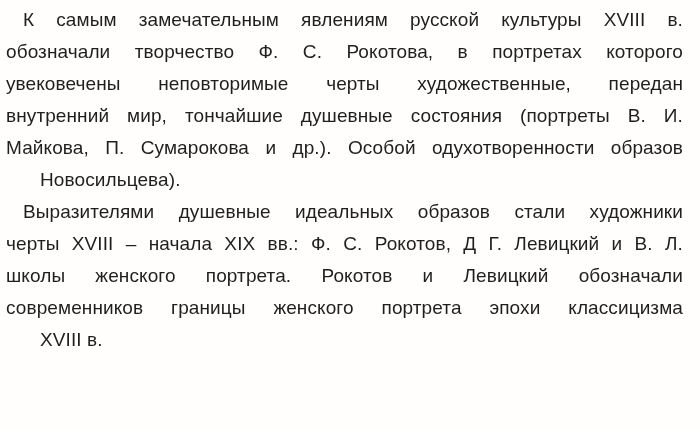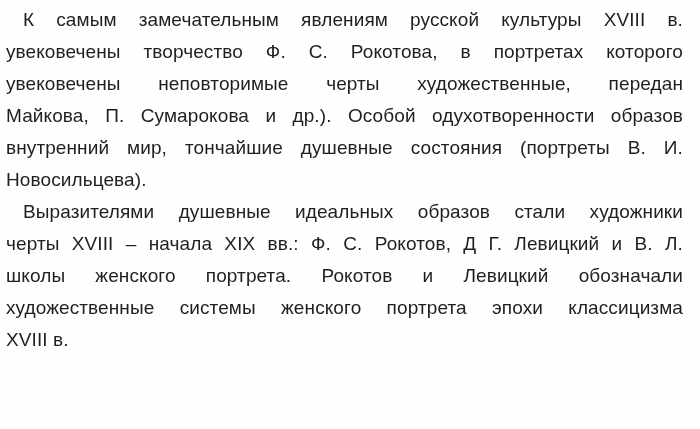--- a/index.html
+++ b/index.html
@@ -30,38 +30,39 @@
     white-space: normal;
     overflow: hidden;
     letter-spacing: 0.1px;
   }
   .line.first {
     text-indent: 17px;
   }
   .line.last {
     text-align: left;
     text-align-last: left;
+    margin-left: 34px;
     -moz-text-align-last: left;
   }
 </style>
 </head>
 <body>
 
 <div class="page">
 
   <div class="paragraph">
     <div class="line first">К самым замечательным явлениям русской культуры XVIII в.</div>
-    <div class="line">увековечены творчество Ф. С. Рокотова, в портретах которого</div>
+    <div class="line">обозначали творчество Ф. С. Рокотова, в портретах которого</div>
     <div class="line">увековечены неповторимые черты художественные, передан</div>
+    <div class="line">внутренний мир, тончайшие душевные состояния (портреты В. И.</div>
     <div class="line">Майкова, П. Сумарокова и др.). Особой одухотворенности образов</div>
-    <div class="line">внутренний мир, тончайшие душевные состояния (портреты В. И.</div>
     <div class="line last">Новосильцева).</div>
   </div>
 
   <div class="paragraph">
     <div class="line first">Выразителями душевные идеальных образов стали художники</div>
     <div class="line">черты XVIII – начала XIX вв.: Ф. С. Рокотов, Д Г. Левицкий и В. Л.</div>
     <div class="line">школы женского портрета. Рокотов и Левицкий обозначали</div>
-    <div class="line">художественные системы женского портрета эпохи классицизма</div>
+    <div class="line">современников границы женского портрета эпохи классицизма</div>
     <div class="line last">XVIII в.</div>
   </div>
 
 </div>
 
 </body></html>

